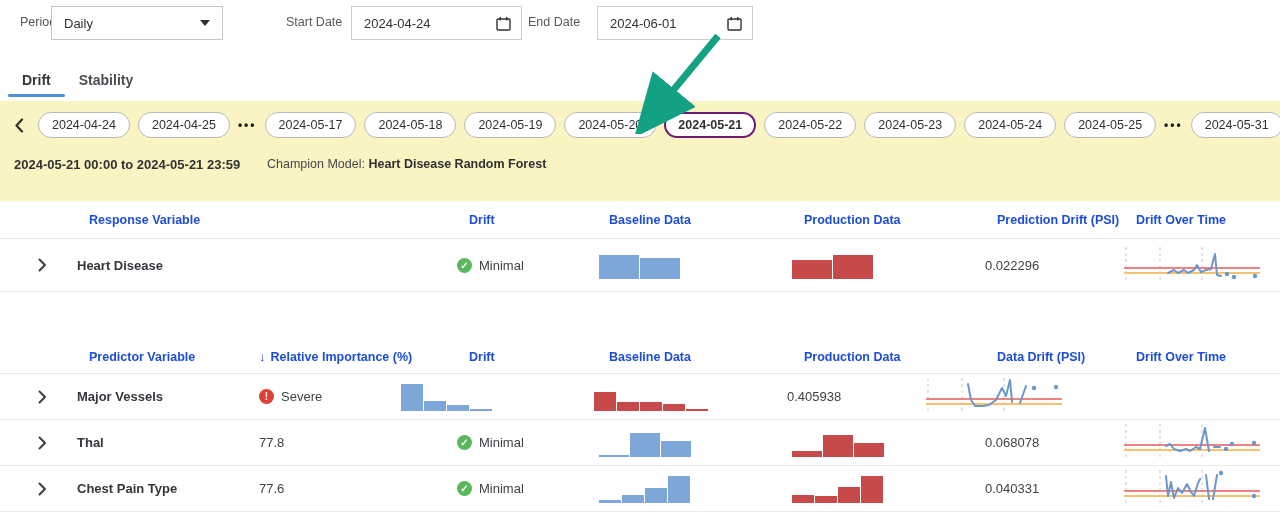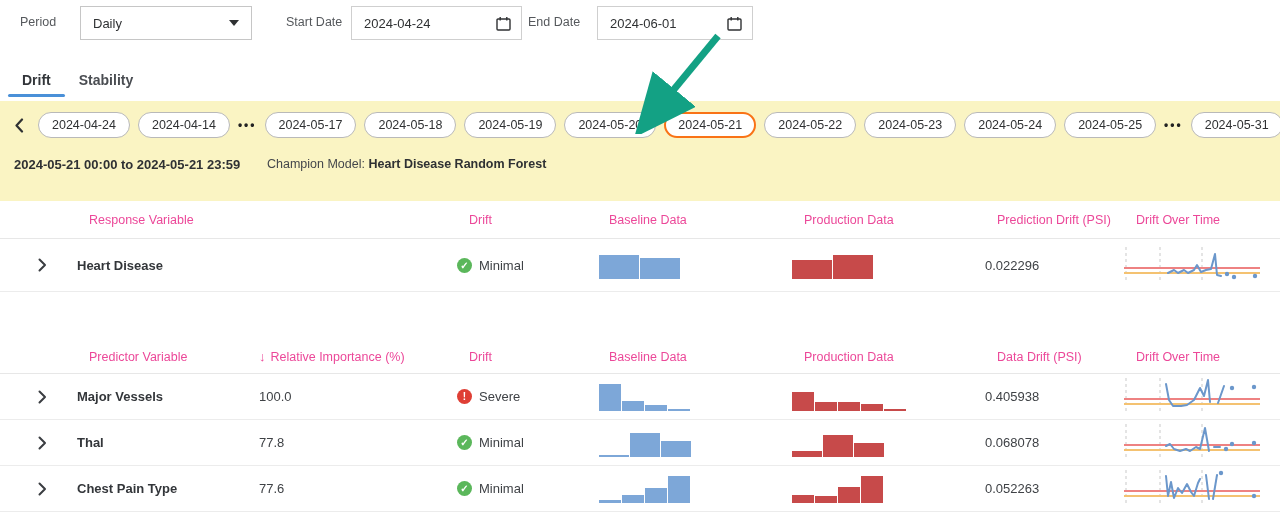--- a/index.html
+++ b/index.html
@@ -10,21 +10,21 @@
     font-size:13px; color:#333;
   }
 
   
   .toolbar { position:relative; height:48px; }
   .tb-label { position:absolute; top:15px; font-size:12.5px; color:#55585c; }
   .lbl-period { left:20px; }
   .lbl-start  { left:286px; }
   .lbl-end    { left:528px; }
   .dd {
-    position:absolute; left:80px; top:6px; width:172px; height:34px;
+    position:absolute; left:51px; top:6px; width:172px; height:34px;
     border:1px solid #c6c6c6; background:#fff; display:flex; align-items:center;
     justify-content:space-between; padding:0 12px; cursor:pointer;
   }
   .dd-caret { width:0; height:0; border-left:5px solid transparent; border-right:5px solid transparent; border-top:6px solid #2f3133; }
   .date-box {
     position:absolute; top:6px; height:34px; border:1px solid #cfcfcf; background:#fff;
     display:flex; align-items:center; justify-content:space-between; padding:0 10px 0 12px;
   }
   .box-start { left:351px; width:171px; }
   .box-end   { left:597px; width:156px; }
@@ -40,21 +40,21 @@
   }
 
   
   .band { background:#faf4c3; padding:9px 0 24px 0; position:relative; }
   .strip { display:flex; align-items:center; gap:8px; padding:0 8px; height:30px; }
   .paddle { width:22px; height:22px; display:flex; align-items:center; justify-content:center; cursor:pointer; flex:0 0 auto; }
   .pill {
     background:#fff; border:1px solid #b9b9b9; border-radius:15px; padding:5px 13px;
     font-size:12.5px; color:#2f3133; white-space:nowrap; cursor:pointer; flex:0 0 auto;
   }
-  .pill.selected { border:2px solid #f97316; padding:4px 12px; font-weight:400;text-align:right; }
+  .pill.selected { border:2px solid #701a75; padding:4px 12px; font-weight:700;text-align:right; }
   .strip-ellipsis { font-weight:700; font-size:12px; letter-spacing:2px; color:#222; flex:0 0 auto; }
   .range-row { position:relative; height:20px; margin-top:17px; }
   .range-text { position:absolute; left:14px; font-weight:700; font-size:13px; color:#2f3133; }
   .champion { position:absolute; left:267px; font-size:12.5px; color:#44474b; }
   .champion b { color:#2f3133; }
 
   
   .annotation-arrow { position:absolute; left:600px; top:22px; z-index:5; pointer-events:none; }
 
   
@@ -64,21 +64,21 @@
   .c-imp   { width:198px; color:#3f4246; }
   .c-drift { width:140px; display:flex; align-items:center; gap:7px; color:#3f4246; }
   .c-base  { width:195px; }
   .c-prod  { width:193px; }
   .c-psi   { width:139px; color:#3f4246; }
   .c-spark { flex:1 1 auto; }
   .thead {
     display:flex; align-items:center; border-bottom:1px solid #e7e7e7;
     font-size:12.5px; font-weight:700; color:#45484d;
   }
-  .thead .cell { font-weight:400; color:#ec4899;padding-left:12px; }
+  .thead .cell { font-weight:700; color:#1d4ed8;padding-left:12px; }
   .t1 .thead { height:38px; }
   .t2 .thead { height:34px; }
   .t1 .c-name { width:380px; }
   .hdr-imp { display:flex; align-items:center; gap:5px; transform:translateX(-12px); }
   .sort-arrow { font-size:13px; }
   .trow { display:flex; align-items:center; border-bottom:1px solid #ececec;justify-content:space-between; }
   .t1 .trow { height:53px; }
   .t2 .trow { height:46px; }
   .expander { display:flex; align-items:center; cursor:pointer; }
   .dicon {
@@ -130,21 +130,21 @@
 
 <div class="band">
   <div class="strip">
     <span class="paddle">
       <svg width="10" height="15" viewBox="0 0 10 15">
           <path d="M8 1.5 L2.5 7.5 L8 13.5" fill="none" stroke="#2f3133" stroke-width="2.2" stroke-linecap="round" stroke-linejoin="round"></path>
         </svg>
     </span>
     <span style="display:flex;align-items:center;gap:8px;flex:1 1 auto;">
         <span class="pill">2024-04-24</span>
-        <span class="pill">2024-04-14</span>
+        <span class="pill">2024-04-25</span>
         <span class="strip-ellipsis">•••</span>
         <span class="pill">2024-05-17</span>
         <span class="pill">2024-05-18</span>
         <span class="pill">2024-05-19</span>
         <span class="pill">2024-05-20</span>
         <span class="pill selected">2024-05-21</span>
         <span class="pill">2024-05-22</span>
         <span class="pill">2024-05-23</span>
         <span class="pill">2024-05-24</span>
         <span class="pill">2024-05-25</span>
@@ -244,21 +244,20 @@
   <div>
       <div class="trow">
     <span class="cell c-chev">
       <span class="expander">
         <svg width="9" height="14" viewBox="0 0 9 14">
               <path d="M1.5 1.5 L7 7 L1.5 12.5" fill="none" stroke="#3a3d41" stroke-width="2" stroke-linecap="round" stroke-linejoin="round"></path>
             </svg>
       </span>
     </span>
     <span class="cell c-name">Major Vessels</span>
-    <span class="cell c-imp">100.0</span>
     <span class="cell c-drift">
       <span class="dicon severe">!</span>
       <span class="dtext">Severe</span>
     </span>
     <span class="cell c-base">
           <span class="hist">
             <div class="bar" style="width: 22px; height: 27px; background: rgb(125, 167, 216);"></div>
             <div class="bar" style="width: 22px; height: 10px; background: rgb(125, 167, 216);"></div>
             <div class="bar" style="width: 22px; height: 6px; background: rgb(125, 167, 216);"></div>
             <div class="bar" style="width: 22px; height: 2px; background: rgb(125, 167, 216);"></div>
@@ -351,21 +350,21 @@
           </span>
         </span>
     <span class="cell c-prod">
           <span class="hist">
             <div class="bar" style="width: 22px; height: 8px; background: rgb(199, 74, 74);"></div>
             <div class="bar" style="width: 22px; height: 7px; background: rgb(199, 74, 74);"></div>
             <div class="bar" style="width: 22px; height: 16px; background: rgb(199, 74, 74);"></div>
             <div class="bar" style="width: 22px; height: 27px; background: rgb(199, 74, 74);"></div>
           </span>
         </span>
-    <span class="cell c-psi">0.052263</span>
+    <span class="cell c-psi">0.040331</span>
     <span class="cell c-spark"><svg width="138" height="40">
             <line x1="2" x2="2" y1="3" y2="36" stroke="#c9c9c9" stroke-dasharray="3,3"></line>
             <line x1="36" x2="36" y1="3" y2="36" stroke="#c9c9c9" stroke-dasharray="3,3"></line>
             <line x1="78" x2="78" y1="3" y2="36" stroke="#c9c9c9" stroke-dasharray="3,3"></line>
             <line x1="0" x2="136" y1="29" y2="29" stroke="#f4c271" stroke-width="2"></line>
             <line x1="0" x2="136" y1="24" y2="24" stroke="#ee8282" stroke-width="2"></line>
             <polyline points="42,9 44,29 47,15 50,31 54,21 58,26 63,17 67,25 70,29 74,16 76,12" fill="none" stroke="#6b97cb" stroke-width="2" stroke-linejoin="round" stroke-linecap="round"></polyline>
             <polyline points="82,8 85,32" fill="none" stroke="#6b97cb" stroke-width="2" stroke-linejoin="round" stroke-linecap="round"></polyline>
             <polyline points="89,32 93,8" fill="none" stroke="#6b97cb" stroke-width="2" stroke-linejoin="round" stroke-linecap="round"></polyline>
             <circle cx="97" cy="6" r="2.2" fill="#6b97cb"></circle>

